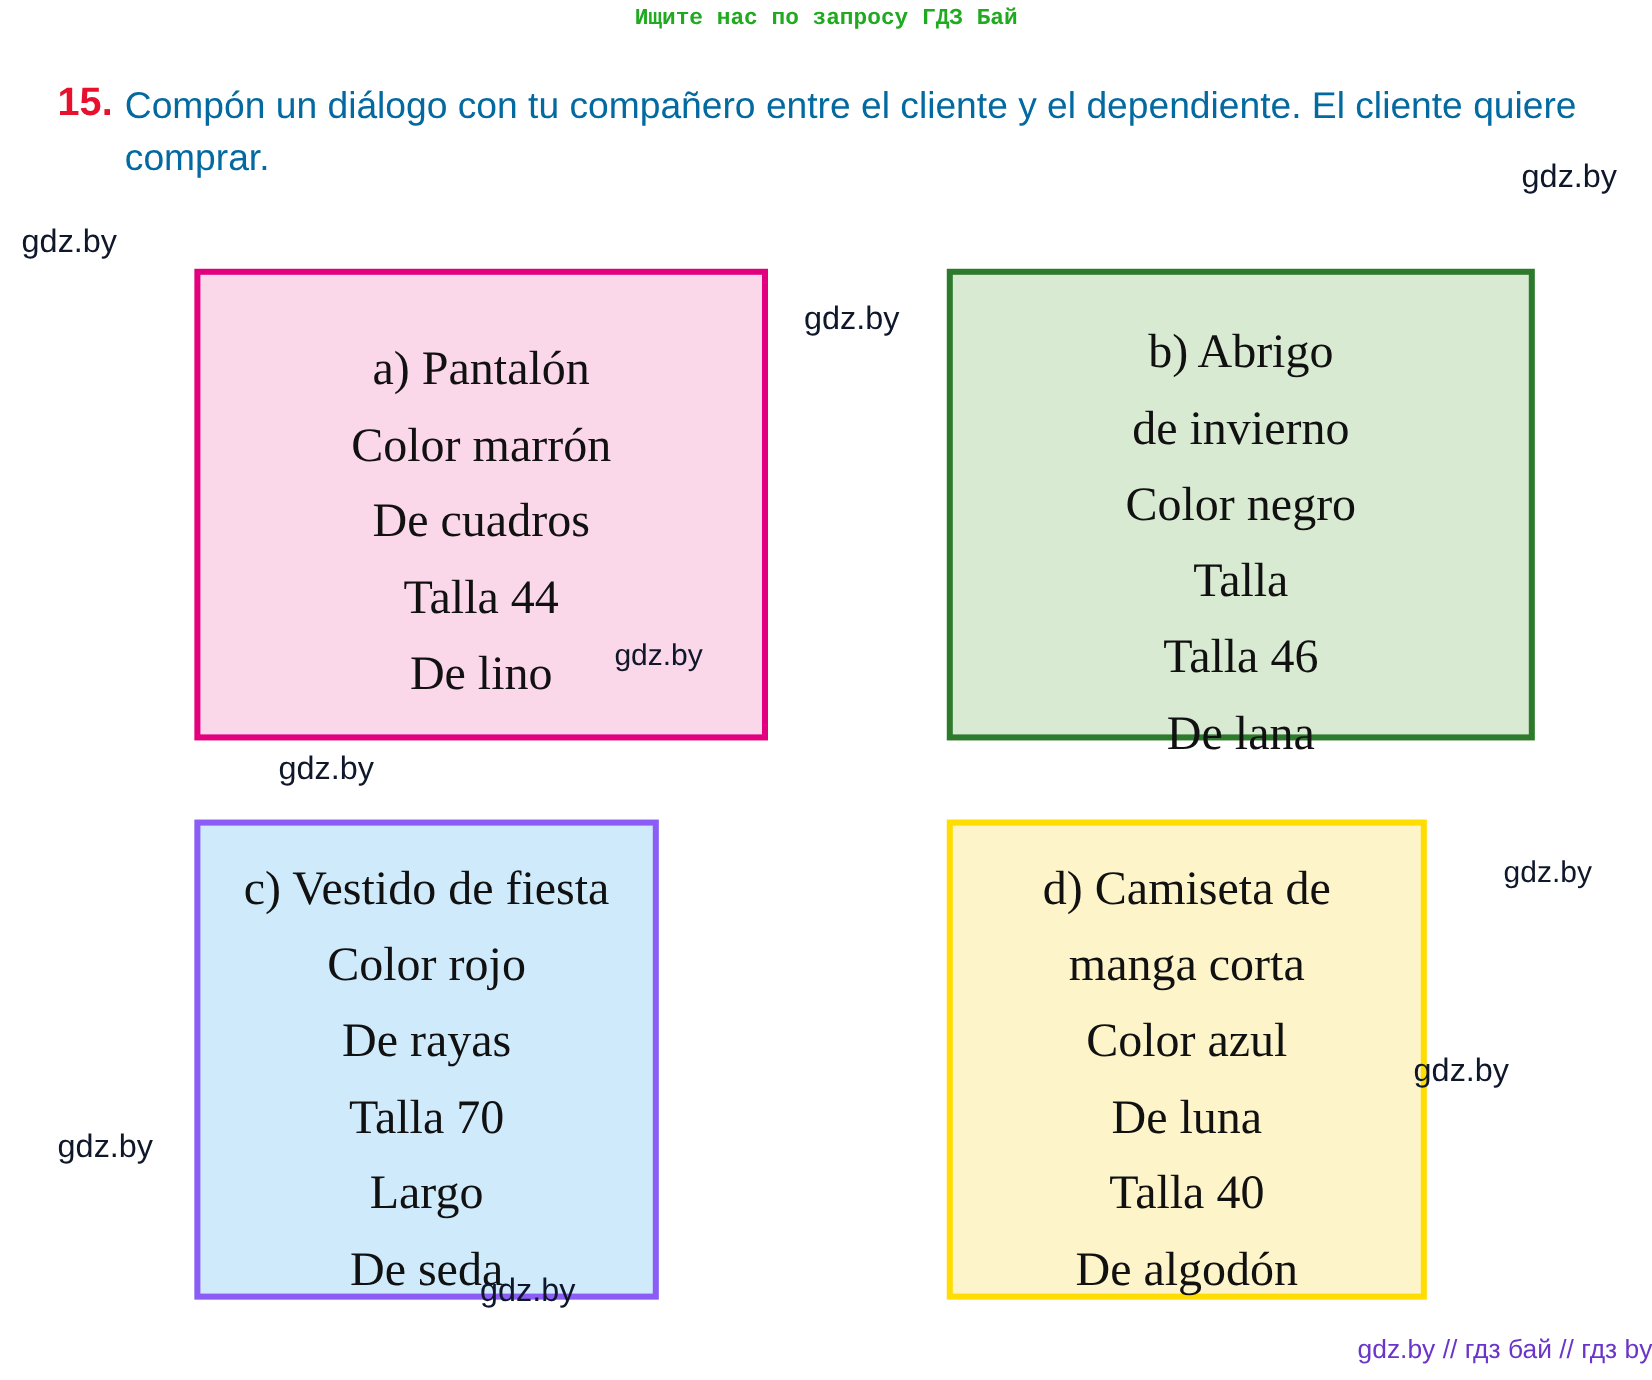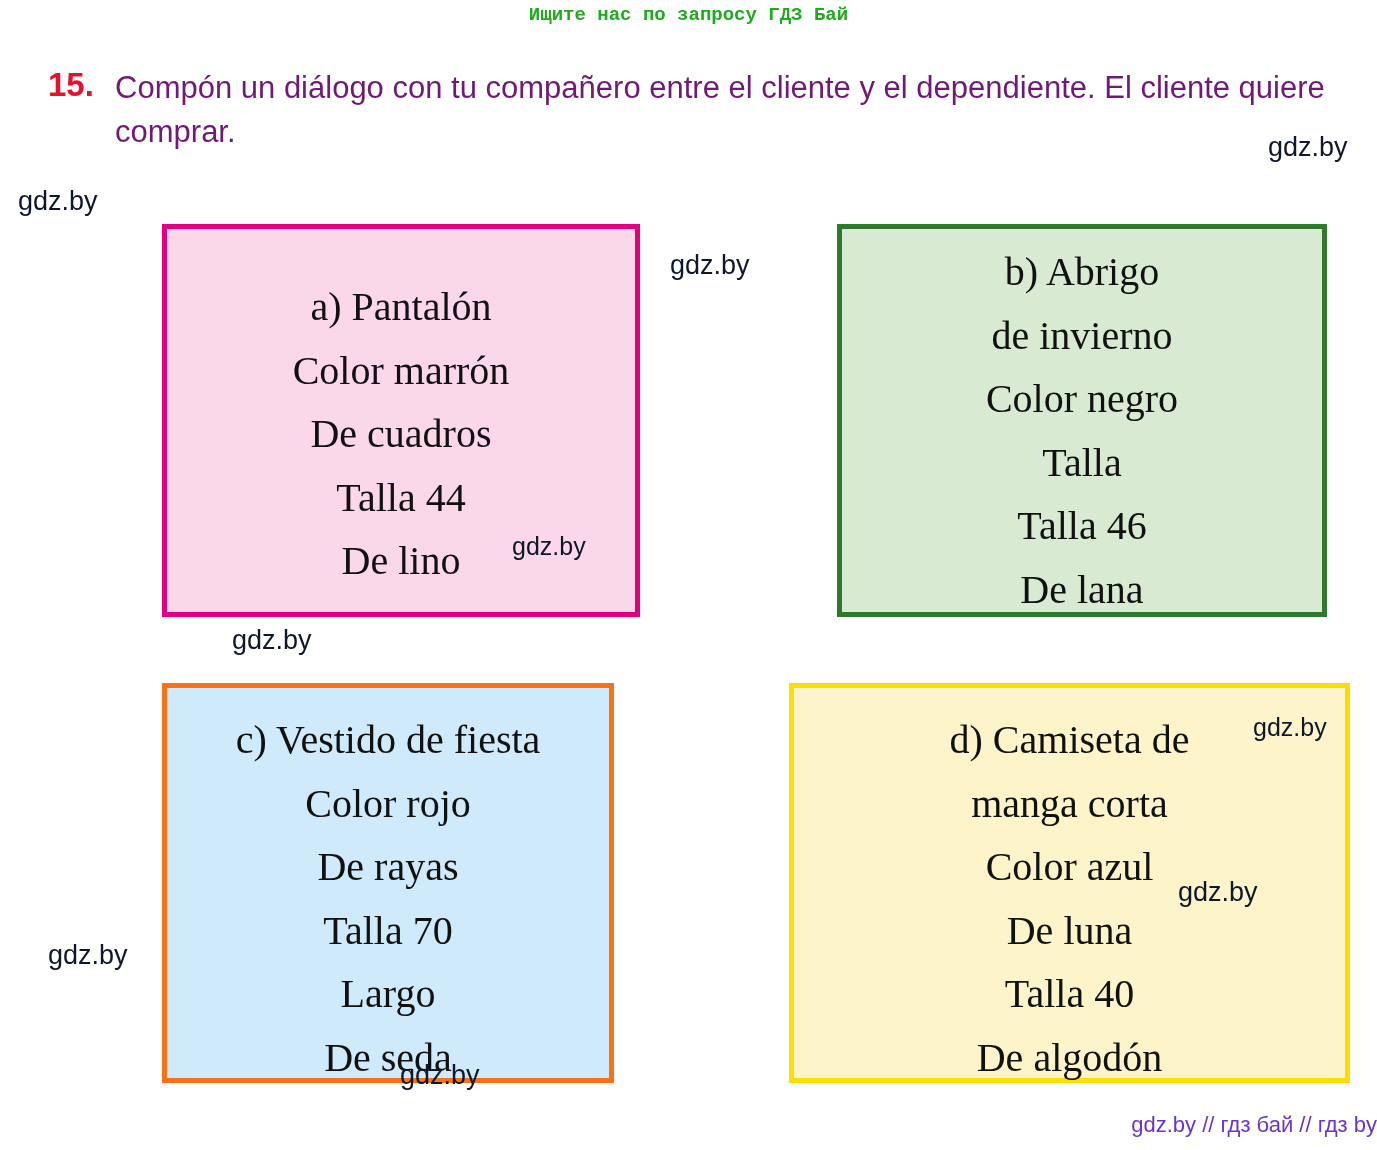--- a/index.html
+++ b/index.html
@@ -44,24 +44,24 @@
     display: inline-block;
     color: #e8112d;
     font-weight: bold;
     font-size: 33px;
     font-family: "Liberation Sans", sans-serif;
     vertical-align: top;
   }
   .task-body {
     position: absolute;
     top: 66px;
-    left: 115px;
+    left: 104px;
     width: 1240px;
     font-size: 31px;
-    color: #701a75;
+    color: #0369a1;
     line-height: 1.42;
     font-family: "Liberation Sans", sans-serif;
   }
 
   
   .card {
     position: absolute;
     box-sizing: border-box;
     text-align: center;
     font-family: "Liberation Serif", serif;
@@ -85,36 +85,35 @@
     border: 5px solid #e2007f;
     padding-top: 46px;
   }
   #card-b {
     left: 789px;
     top: 224px;
     width: 490px;
     height: 393px;
     background: #d9ead3;
     border: 5px solid #2d7a2d;
-    padding-top: 11px;
-    margin-left: 48px;
+    padding-top: 32px;
   }
   #card-c {
     left: 162px;
     top: 683px;
-    width: 452px;
+    width: 387px;
     height: 400px;
     background: #cfeafb;
-    border: 5px solid #f97316;
+    border: 5px solid #8b5cf6;
     padding-top: 20px;
   }
   #card-d {
     left: 789px;
     top: 683px;
-    width: 561px;
+    width: 400px;
     height: 400px;
     background: #fdf5c9;
     border: 5px solid #ffdd00;
     padding-top: 20px;
   }
 
   
   .wm {
     position: absolute;
     font-family: "Liberation Sans", sans-serif;

